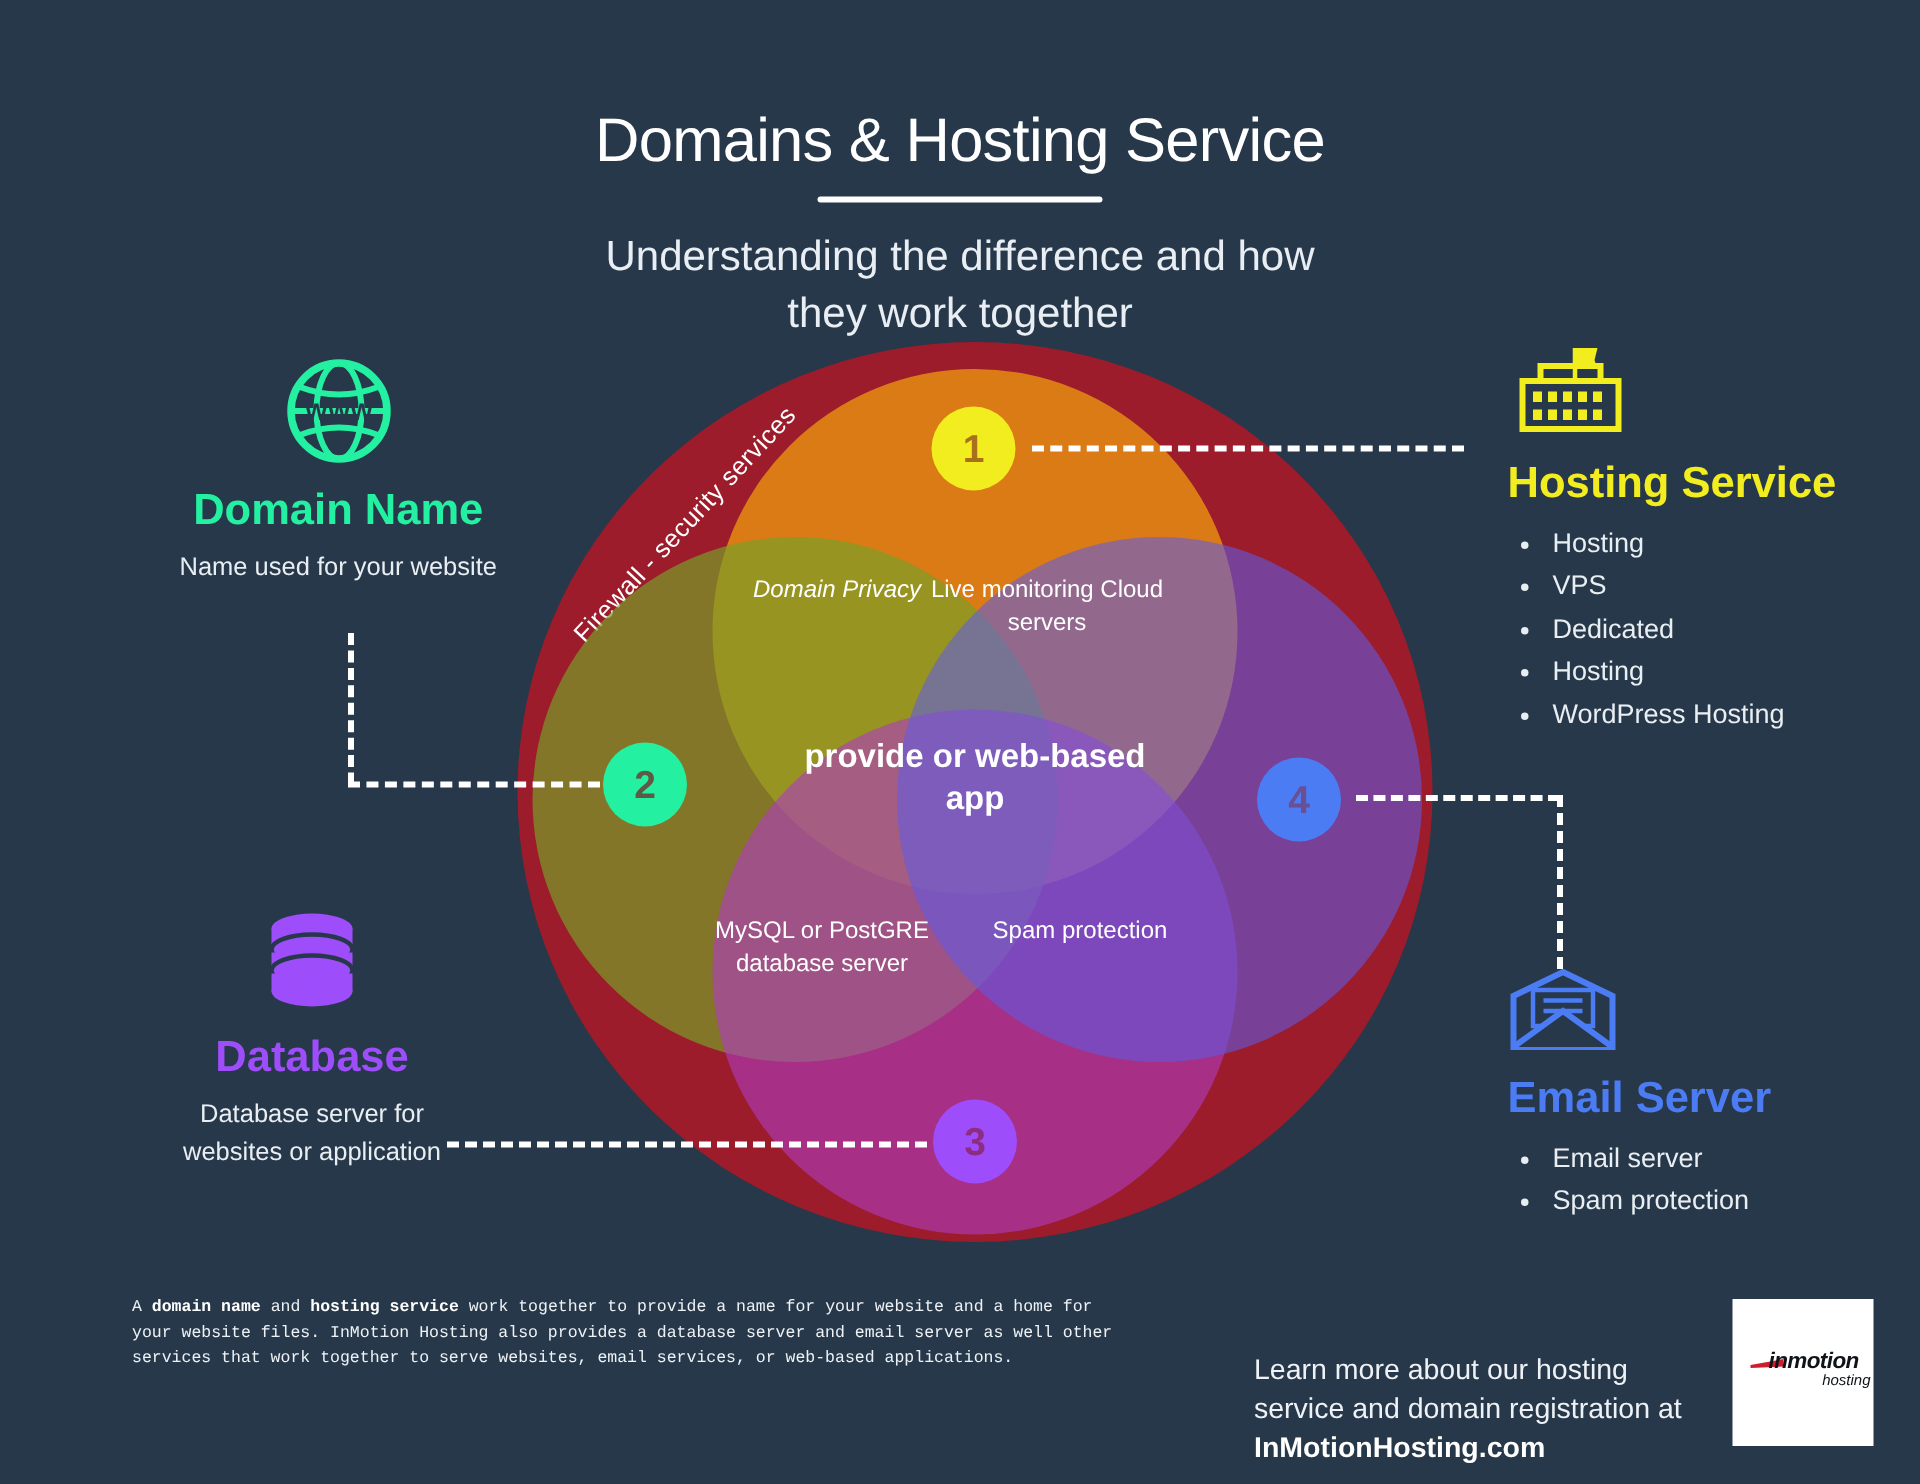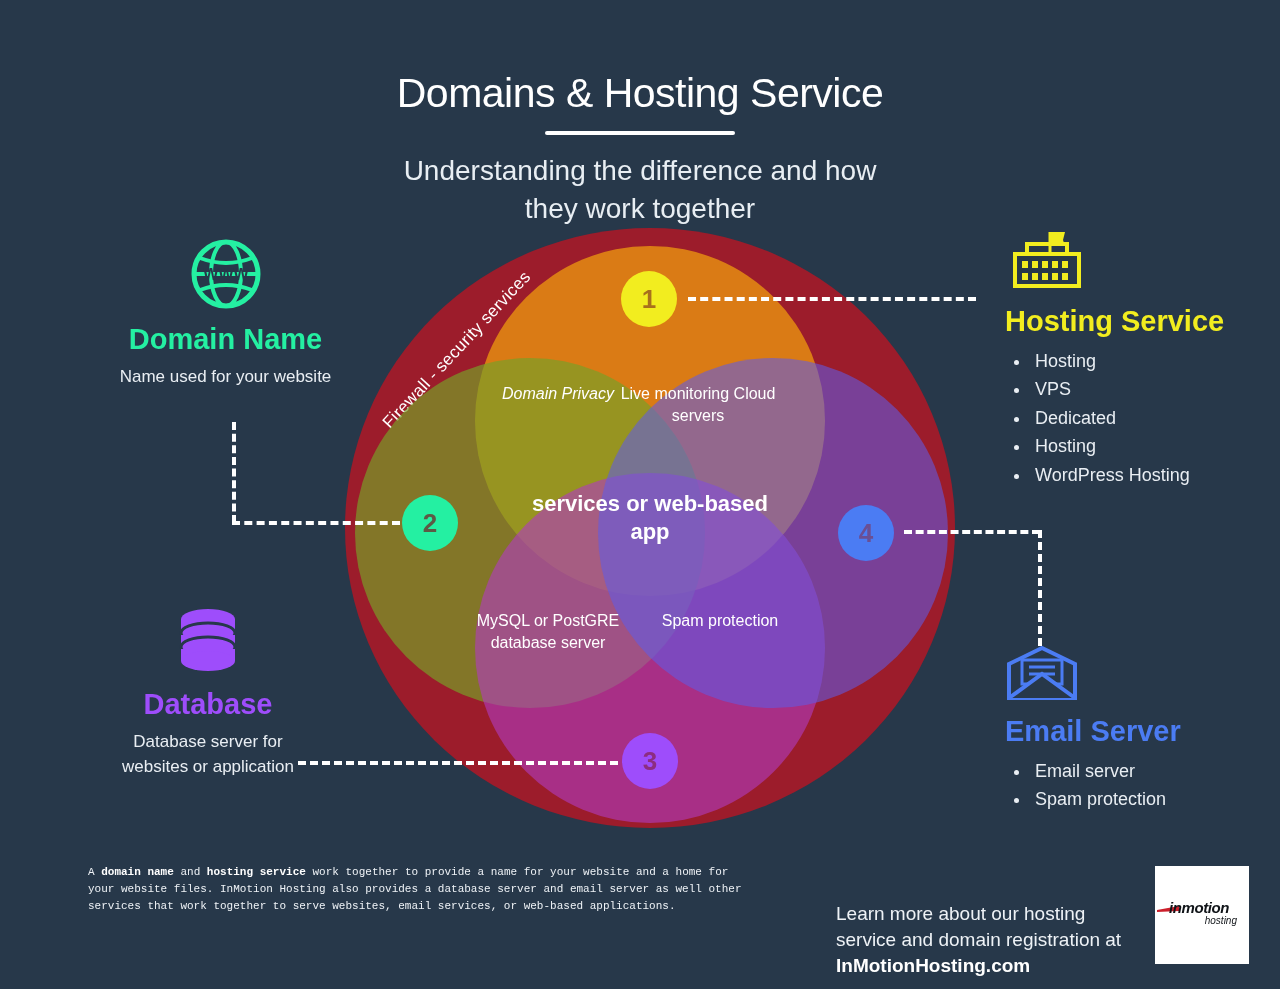--- a/index.html
+++ b/index.html
@@ -218,21 +218,21 @@
 
   .logo-box {
     position: absolute;
     left: 1155px;
     top: 866px;
     width: 94px;
     height: 98px;
     background: #ffffff;
     display: flex;
     align-items: center;
-    justify-content: flex-start;
+    justify-content: flex-end;
   }
   .logo-inner { position: relative; width: 84px; height: 34px; }
   .logo-word {
     position: absolute;
     left: 14px;
     top: 1px;
     font-size: 15px;
     font-weight: bold;
     font-style: italic;
     color: #101418;
@@ -265,21 +265,21 @@
     <div class="lobe lobe-top"></div>
     <div class="lobe lobe-left"></div>
     <div class="lobe lobe-bottom"></div>
     <div class="lobe lobe-right"></div>
 
     <div class="seg-label seg-domain-privacy">Domain Privacy</div>
     <div class="seg-label seg-live-monitor">Live monitoring Cloud servers</div>
     <div class="seg-label seg-mysql">MySQL or PostGRE database server</div>
     <div class="seg-label seg-spam">Spam protection</div>
 
-    <div class="center-label">services or web-based app</div>
+    <div class="center-label">provide or web-based app</div>
 
     <div class="badge badge-1">1</div>
     <div class="badge badge-2">2</div>
     <div class="badge badge-3">3</div>
     <div class="badge badge-4">4</div>
   </div>
 
   <div class="dash-h conn-1"></div>
   <div class="dash-h conn-2-h"></div>
   <div class="dash-v conn-2-v"></div>

